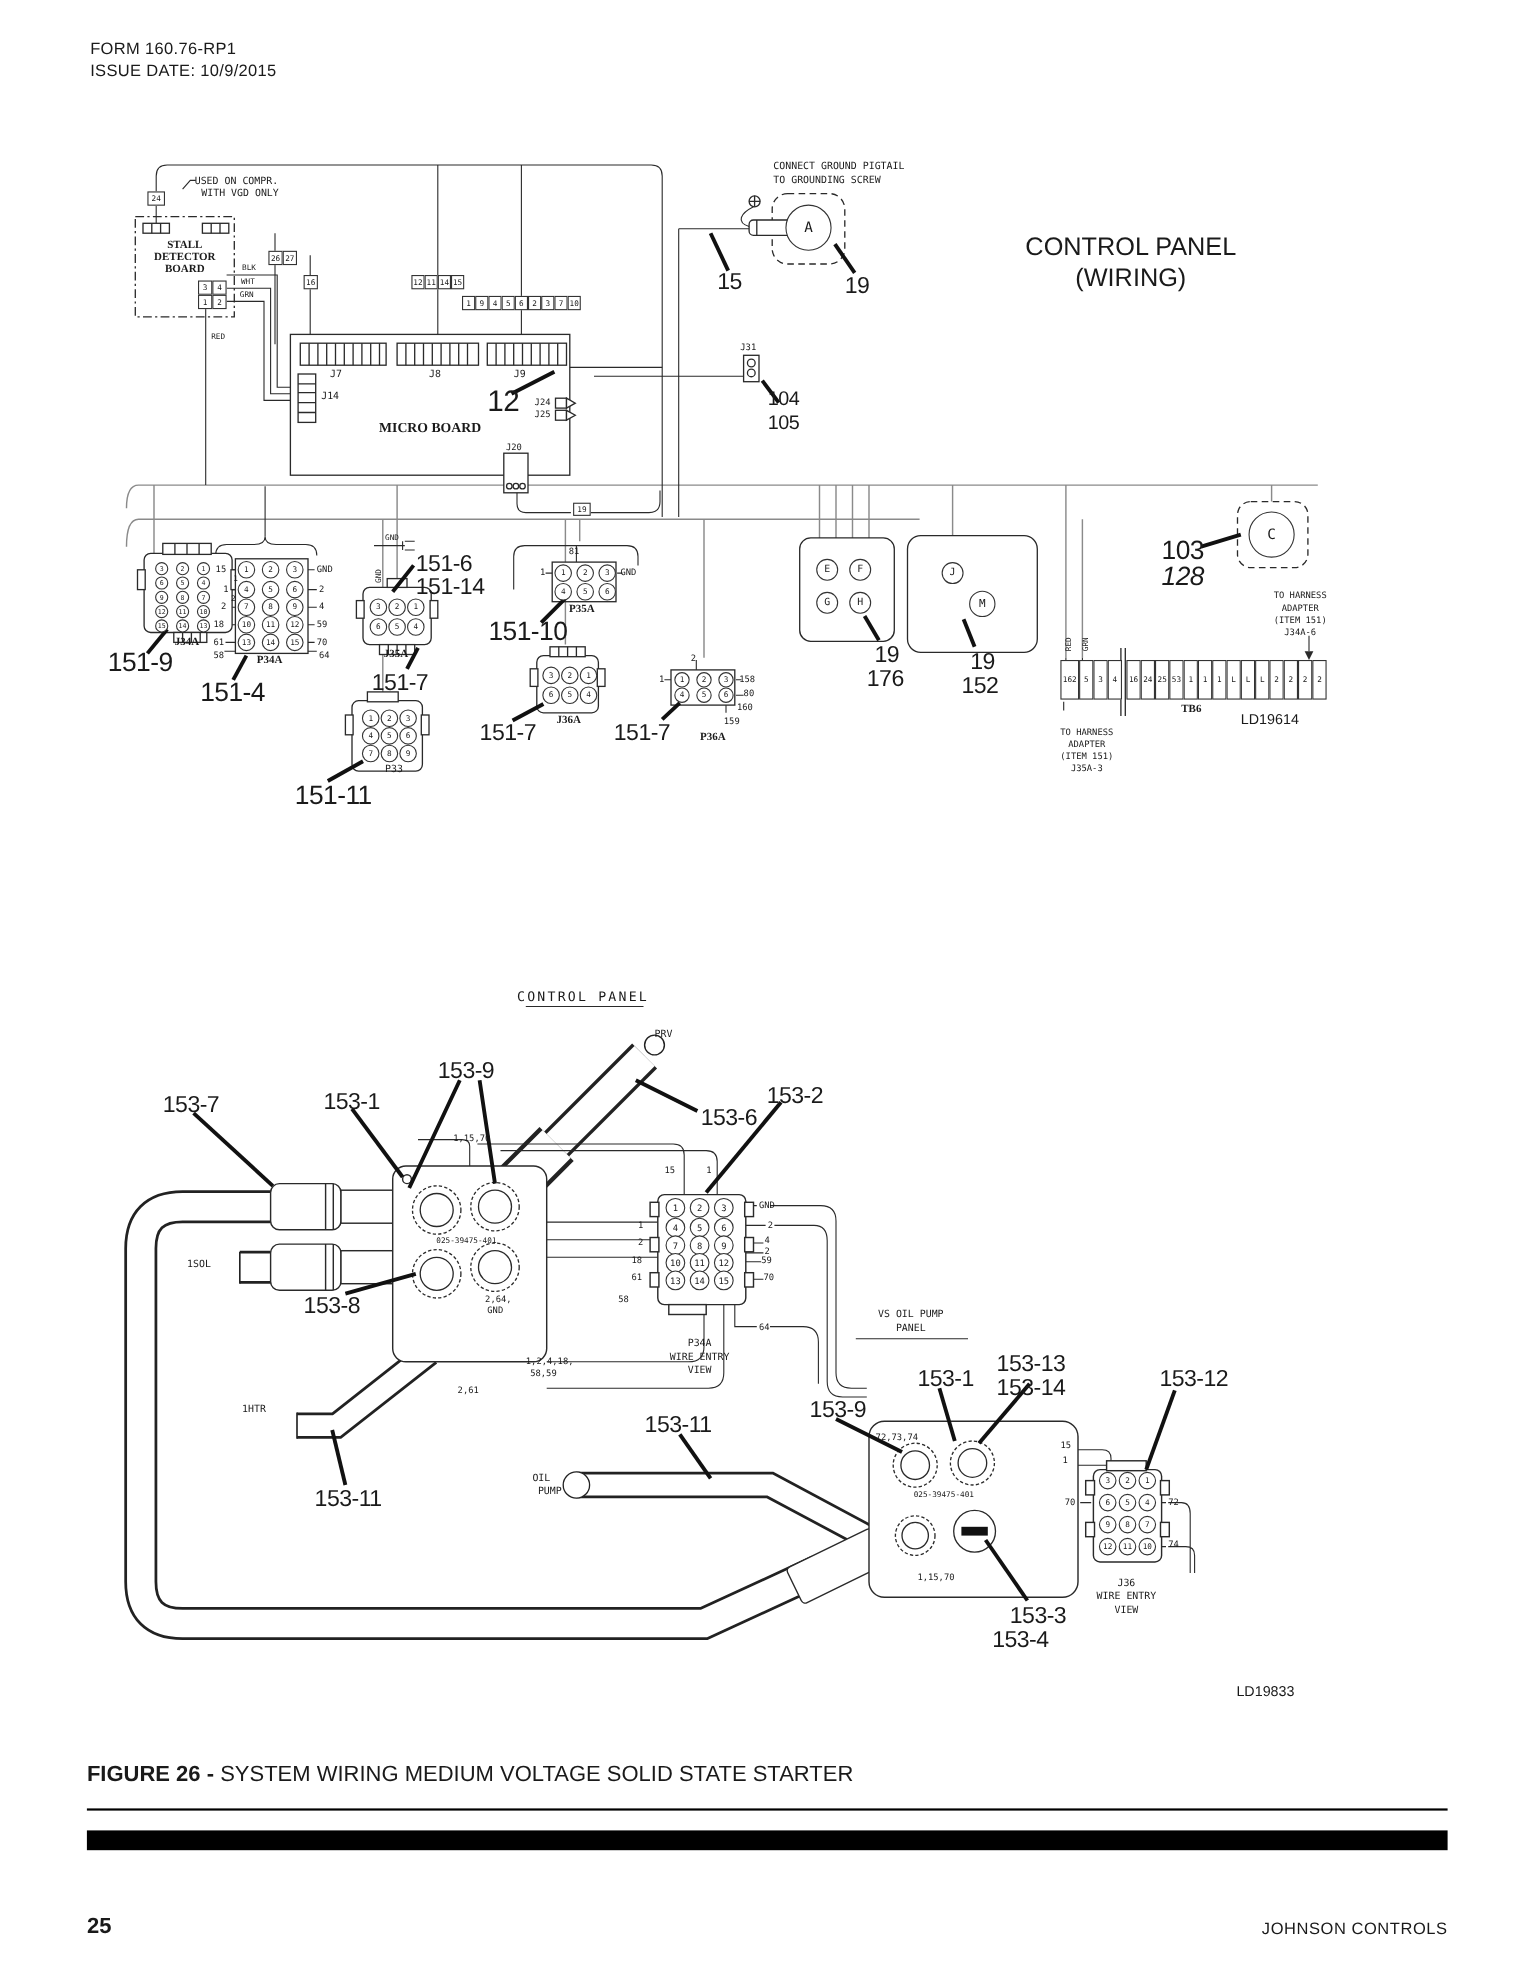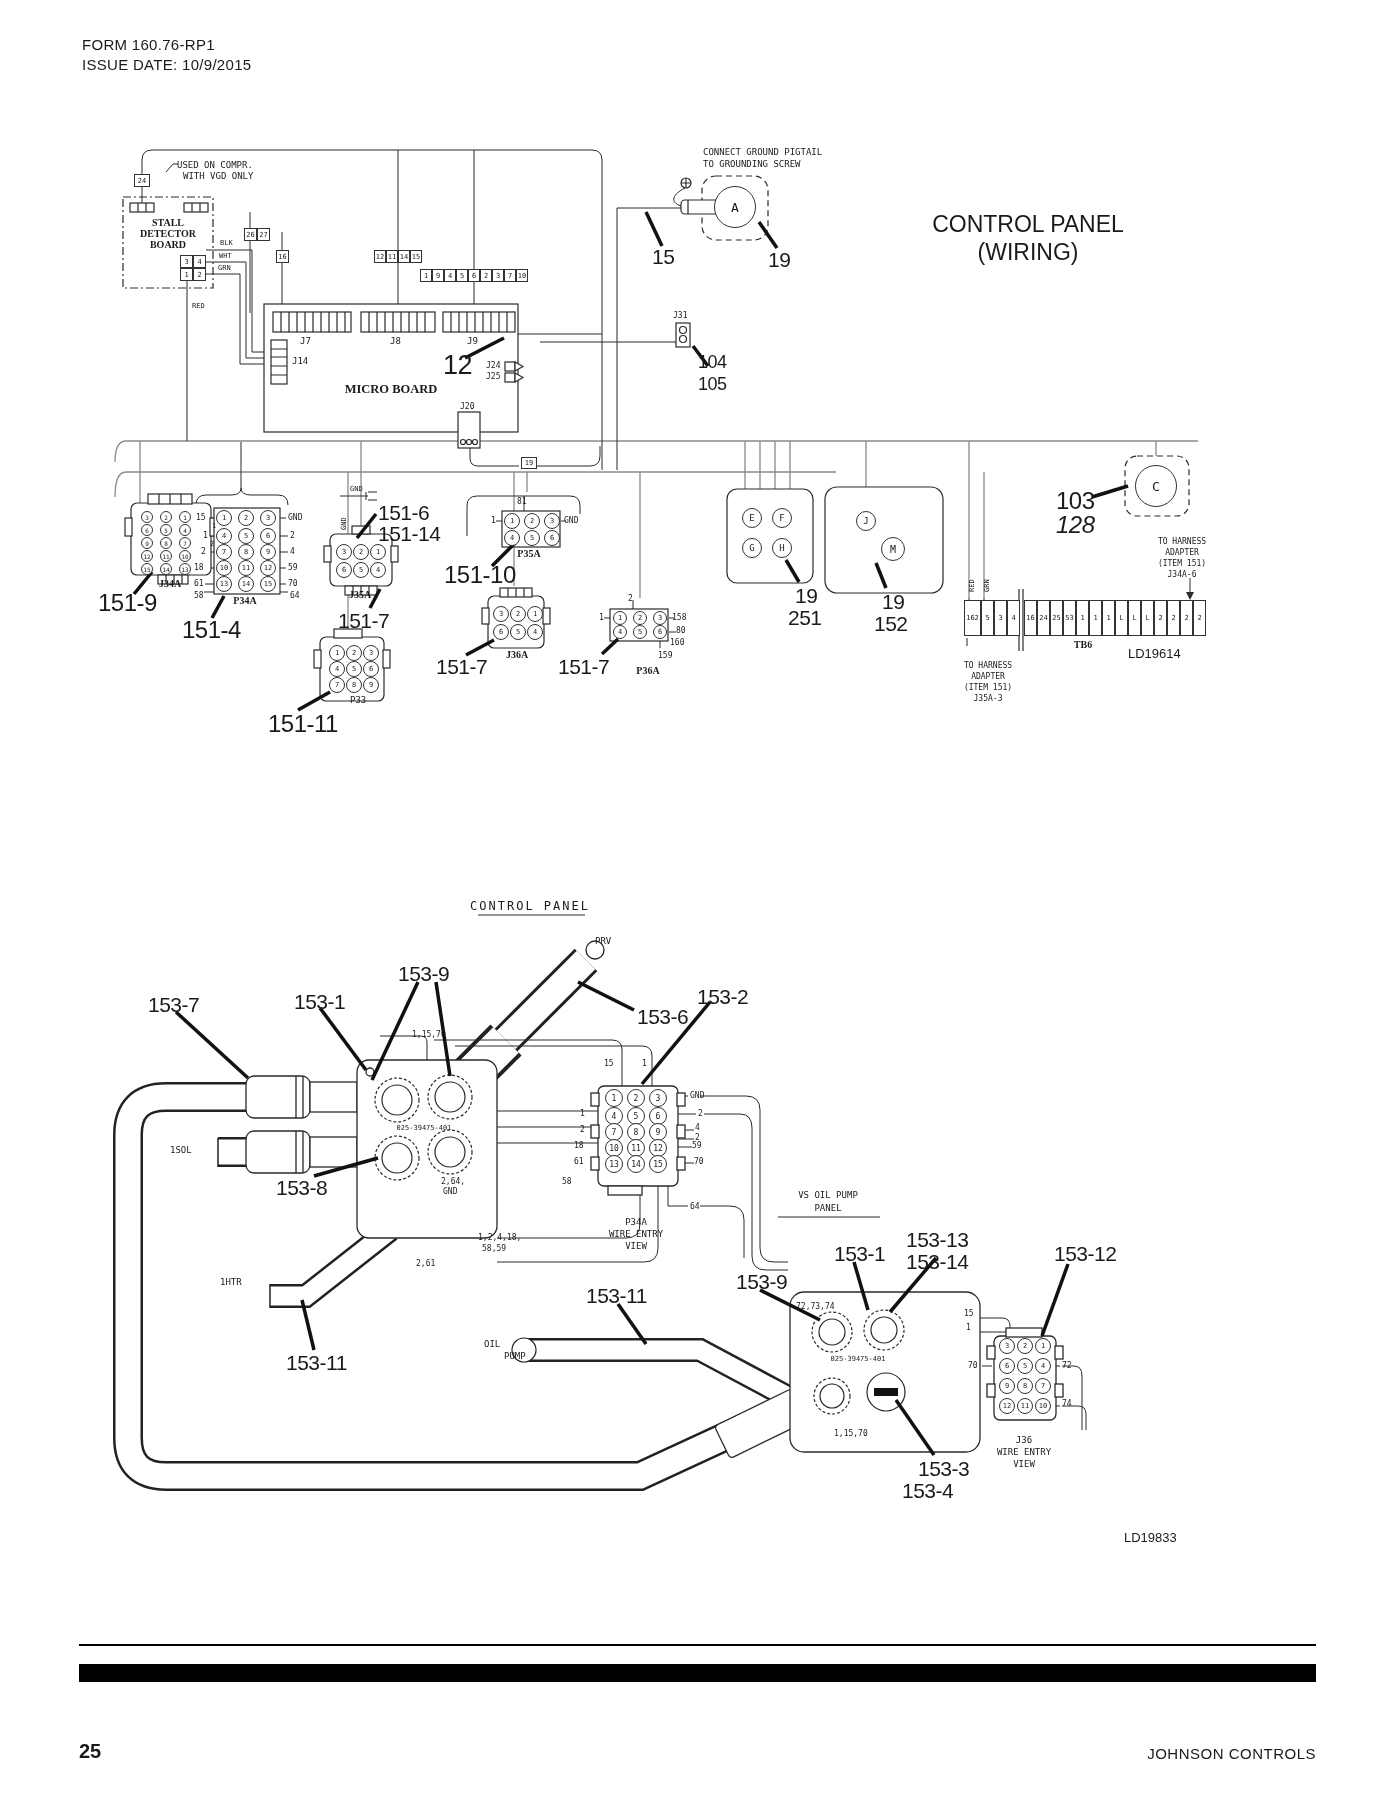--- a/index.html
+++ b/index.html
@@ -272,20 +272,21 @@
     <div class="hdr" style="top:56px">ISSUE DATE: 10/9/2015</div>
 
     <div class="dtitle">
       <div>CONTROL PANEL</div>
       <div>(WIRING)</div>
     </div>
 
     <span class="ldcode" style="left:1128px;top:646px">LD19614</span>
     <span class="ldcode" style="left:1124px;top:1530px">LD19833</span>
 
+    <div class="figcap"><b>FIGURE 26 - </b><span>SYSTEM WIRING MEDIUM VOLTAGE SOLID STATE STARTER</span></div>
     <div class="thinrule"></div>
     <div class="barrule"></div>
     <div class="pageno">25</div>
     <div class="company">JOHNSON CONTROLS</div>
   <span class="lbl " style="left: 177px; top: 161px;">USED ON COMPR.</span>
       <span class="lbl " style="left: 183px; top: 172px;">WITH VGD ONLY</span>
       <span class="lbl m7" style="left: 220px; top: 240px;">BLK</span>
       <span class="lbl m7" style="left: 219px; top: 253px;">WHT</span>
       <span class="lbl m7" style="left: 218px; top: 265px;">GRN</span>
       <span class="lbl m7" style="left: 192px; top: 303px;">RED</span>
@@ -319,21 +320,21 @@
       <span class="lbl co co24" style="left: 268px; top: 712px;">151-11</span>
       <span class="lbl sb ctr" style="left: 170px; top: 579px;">J34A</span>
       <span class="lbl sb ctr ul" style="left: 245px; top: 596px;">P34A</span>
       <span class="lbl sb ctr" style="left: 360px; top: 590px;">J35A</span>
       <span class="lbl sb ctr ul" style="left: 529px; top: 549px;">P35A</span>
       <span class="lbl sb ctr" style="left: 517px; top: 650px;">J36A</span>
       <span class="lbl sb ctr ul" style="left: 648px; top: 666px;">P36A</span>
       <span class="lbl " style="left: 350px; top: 696px;">P33</span>
       <span class="lbl sb ctr" style="left: 1083px; top: 640px;">TB6</span>
       <span class="lbl co" style="left: 795px; top: 585px;">19</span>
-      <span class="lbl co" style="left: 788px; top: 607px;">251</span>
+      <span class="lbl co" style="left: 788px; top: 607px;">176</span>
       <span class="lbl co" style="left: 882px; top: 591px;">19</span>
       <span class="lbl co" style="left: 874px; top: 613px;">152</span>
       <span class="lbl co co24" style="left: 1056px; top: 489px;">103</span>
       <span class="lbl co co24" style="left: 1056px; top: 513px; font-style: italic;">128</span>
       <span class="lbl m8 ctr" style="left: 1182px; top: 538px;">TO HARNESS</span>
       <span class="lbl m8 ctr" style="left: 1182px; top: 549px;">ADAPTER</span>
       <span class="lbl m8 ctr" style="left: 1182px; top: 560px;">(ITEM 151)</span>
       <span class="lbl m8 ctr" style="left: 1182px; top: 571px;">J34A-6</span>
       <span class="lbl m8 ctr" style="left: 988px; top: 662px;">TO HARNESS</span>
       <span class="lbl m8 ctr" style="left: 988px; top: 673px;">ADAPTER</span>
@@ -403,21 +404,21 @@
       <span class="lbl ctr" style="left: 636px; top: 1242px;">VIEW</span>
       <span class="lbl ctr" style="left: 828px; top: 1191px;">VS OIL PUMP</span>
       <span class="lbl ctr" style="left: 828px; top: 1204px;">PANEL</span>
       <span class="lbl co" style="left: 736px; top: 1271px;">153-9</span>
       <span class="lbl co" style="left: 834px; top: 1243px;">153-1</span>
       <span class="lbl co" style="left: 906px; top: 1229px;">153-13</span>
       <span class="lbl co" style="left: 906px; top: 1251px;">153-14</span>
       <span class="lbl co" style="left: 1054px; top: 1243px;">153-12</span>
       <span class="lbl m8" style="left: 796px; top: 1303px;">72,73,74</span>
       <span class="lbl " style="left: 484px; top: 1340px;">OIL</span>
-      <span class="lbl " style="left: 504px; top: 1352px;">PUMP</span>
+      <span class="lbl " style="left: 489px; top: 1352px;">PUMP</span>
       <span class="lbl co" style="left: 586px; top: 1285px;">153-11</span>
       <span class="lbl m7 ctr" style="left: 858px; top: 1356px;">025-39475-401</span>
       <span class="lbl m8" style="left: 834px; top: 1430px;">1,15,70</span>
       <span class="lbl co" style="left: 902px; top: 1458px; margin-left: 16px;">153-3</span>
       <span class="lbl co" style="left: 902px; top: 1480px;">153-4</span>
       <span class="lbl m8" style="left: 964px; top: 1310px;">15</span>
       <span class="lbl m8" style="left: 966px; top: 1324px;">1</span>
       <span class="lbl m8" style="left: 968px; top: 1362px;">70</span>
       <span class="lbl m8" style="left: 1062px; top: 1362px;">72</span>
       <span class="lbl m8" style="left: 1062px; top: 1400px;">74</span>

